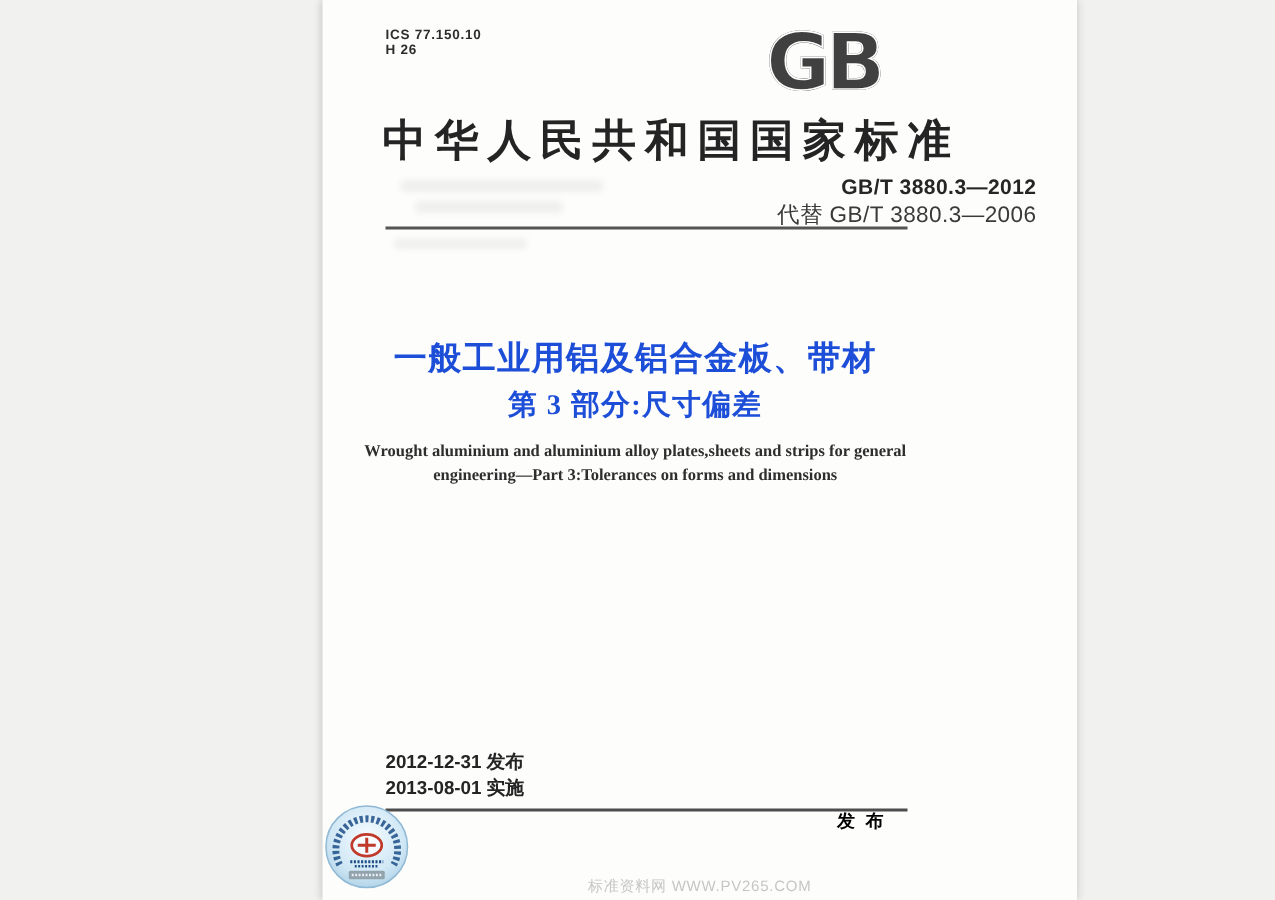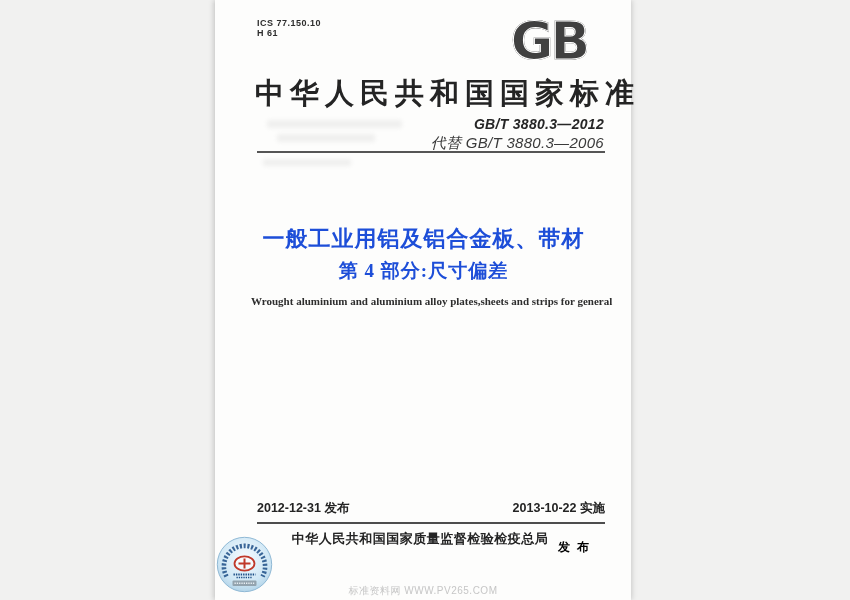--- a/index.html
+++ b/index.html
@@ -7,42 +7,42 @@
   body {
     background: #f1f1f0;
     font-family: "Liberation Sans", sans-serif;
     color: #2b2b2b;
     position: relative;
     overflow: hidden;
   }
   .page {
     position: absolute;
     left: 215px; top: 0;
-    width: 416px; height: 600px;
+    width: 503px; height: 600px;
     background: #fdfdfc;
     box-shadow: -2px 0 5px rgba(0,0,0,0.14), 2px 0 5px rgba(0,0,0,0.10);
   }
   
   .ics {
     position: absolute; left: 42px; top: 18px;
     font-size: 9px; font-weight: bold; line-height: 10px;
     letter-spacing: 0.5px; color: #2d2d2d;
   }
   
   .gb-logo { position: absolute; left: 281px; top: 10px; width: 106px; height: 60px; }
   
   .nat-heading {
     position: absolute; left: 40px; top: 74px; width: 366px;
     font-family: "Liberation Serif", "DejaVu Serif", serif;
     font-weight: bold; font-size: 29px; letter-spacing: 6px;
     white-space: nowrap; text-align: center; color: #242424;
   }
   
   .std-num {
-    position: absolute; right: 27px; top: 116px; text-align: right; font-style: italic;
+    position: absolute; right: 27px; top: 116px; text-align: right;
   }
   .std-num .code { font-size: 14px; font-weight: bold; letter-spacing: 0.3px; color: #262626; }
   .std-num .replaces { font-size: 15px; margin-top: 2px; color: #3a3a3a; letter-spacing: 0.3px; }
   
   .rule-top {
     position: absolute; left: 42px; top: 151px; width: 348px; height: 2px;
     background: #555;
   }
   
   .smudge { position: absolute; background: #a8a8a8; opacity: 0.16; filter: blur(2px); border-radius: 2px; }
@@ -53,29 +53,29 @@
   .title-zh {
     position: absolute; left: 20px; top: 224px; width: 377px;
     text-align: center; font-family: "Liberation Serif", "DejaVu Serif", serif;
     font-weight: bold; color: #1d4ed8;
   }
   .title-zh .l1 { font-size: 22px; letter-spacing: 1px; line-height: 30px; }
   .title-zh .l2 { font-size: 19px; letter-spacing: 1px; line-height: 28px; margin-top: 3px; }
   
   .title-en {
     position: absolute; left: 20px; top: 293px; width: 377px;
-    font-family: "Liberation Serif", "DejaVu Serif", serif;
-    font-weight: bold; font-size: 11px; line-height: 16px; color: #2e2e2e; margin-left: 16px;
+    text-align: center; font-family: "Liberation Serif", "DejaVu Serif", serif;
+    font-weight: bold; font-size: 11px; line-height: 16px; color: #2e2e2e;
   }
   
   .dates {
     position: absolute; left: 42px; top: 500px; width: 348px;
     display: flex; justify-content: space-between;
     font-size: 12.5px; font-weight: bold; color: #242424;
-    border-bottom: 2px solid #4d4d4d; padding-bottom: 5px;
+    border-bottom: 2px solid #4d4d4d; padding-bottom: 5px; flex-direction: column;
   }
   
   .issuer-wrap { position: absolute; left: 42px; top: 531px; width: 348px; }
   .issuer {
     width: 282px; margin-left: 22px; text-align: center;
     font-family: "Liberation Serif", "DejaVu Serif", serif;
     font-weight: bold; font-size: 13px; line-height: 15px; color: #242424;
     letter-spacing: 0.5px;
   }
   .issued-label {
@@ -91,21 +91,21 @@
     text-align: center; font-size: 10px; letter-spacing: 0.5px; color: #c6c6c6;
   }
 </style>
 </head>
 <body>
 
 <div class="page">
 
   <div class="ics">
     <div>ICS 77.150.10</div>
-    <div>H 61</div>
+    <div>H 26</div>
   </div>
 
   <div class="gb-logo">
     <svg width="106" height="60" viewBox="0 0 106 60">
       <text x="53" y="49" text-anchor="middle" font-family="'DejaVu Sans', sans-serif" font-size="52" font-weight="bold" letter-spacing="-3" fill="#404040" stroke="#1f1f1f" stroke-width="1.2">GB</text>
       <text x="53" y="49" text-anchor="middle" font-family="'DejaVu Sans', sans-serif" font-size="52" font-weight="bold" letter-spacing="-3" fill="none" stroke="#ffffff" stroke-width="1.1">GB</text>
     </svg>
   </div>
 
   <div class="nat-heading">中华人民共和国国家标准</div>
@@ -116,35 +116,35 @@
   </div>
 
   <div class="rule-top"></div>
 
   <div class="smudge s1"></div>
   <div class="smudge s2"></div>
   <div class="smudge s3"></div>
 
   <div class="title-zh">
     <div class="l1">一般工业用铝及铝合金板、带材</div>
-    <div class="l2">第 4 部分:尺寸偏差</div>
+    <div class="l2">第 3 部分:尺寸偏差</div>
   </div>
 
   <div class="title-en">
     <div>Wrought aluminium and aluminium alloy plates,sheets and strips for general</div>
+    <div>engineering—Part 3:Tolerances on forms and dimensions</div>
   </div>
 
   <div class="dates">
     <span>2012-12-31 发布</span>
-    <span>2013-10-22 实施</span>
+    <span>2013-08-01 实施</span>
   </div>
 
   <div class="issuer-wrap">
     <div class="issuer">
-      <div>中华人民共和国国家质量监督检验检疫总局</div>
     </div>
     <div class="issued-label">发 布</div>
   </div>
 
   <div class="stamp">
     <svg width="57" height="57" viewBox="0 0 57 57">
       <defs>
         <radialGradient id="stampGrad" cx="50%" cy="38%" r="70%">
           <stop offset="0%" stop-color="#f5fbff"></stop>
           <stop offset="65%" stop-color="#cfe7f5"></stop>

